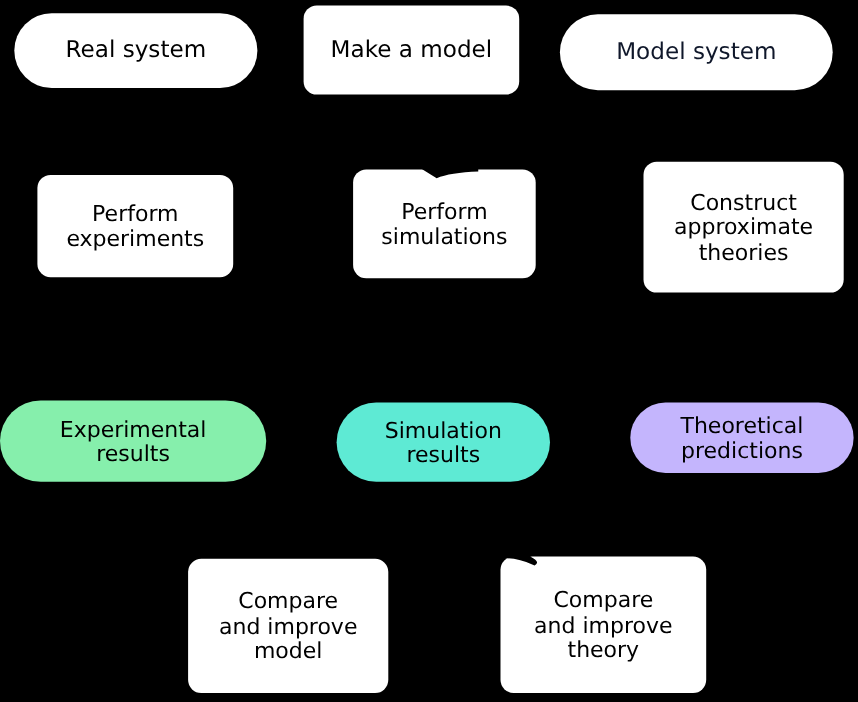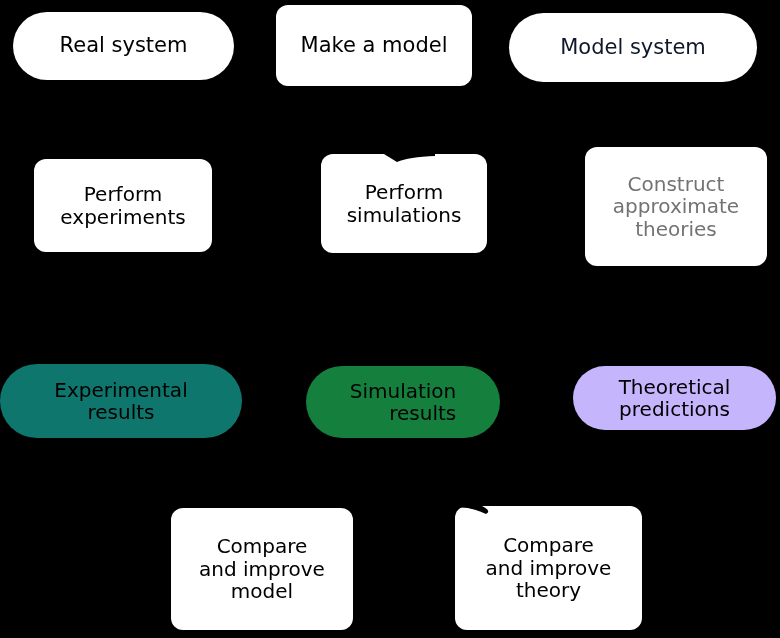--- a/index.html
+++ b/index.html
@@ -51,26 +51,26 @@
 <div id="canvas" style="background: rgb(0, 0, 0);">
 
   <div id="nodes-layer">
       <div class="node pill" style="left: 13px; top: 12px; width: 221px; height: 68px; font-size: 21px; background: rgb(255, 255, 255); color: rgb(0, 0, 0);"><span class="node-label">Real system</span></div>
       <div class="node rect" style="left: 276px; top: 5px; width: 196px; height: 81px; font-size: 21px; background: rgb(255, 255, 255); color: rgb(0, 0, 0);"><span class="node-label">Make a model</span></div>
       <div class="node pill" style="left: 509px; top: 13px; width: 248px; height: 69px; font-size: 21px; background: rgb(255, 255, 255); color: #0f172a;"><span class="node-label">Model system</span></div>
       <div class="node rect" style="left: 34px; top: 159px; width: 178px; height: 93px; font-size: 20px; background: rgb(255, 255, 255); color: rgb(0, 0, 0);"><span class="node-label">Perform
 experiments</span></div>
       <div class="node rect" style="left: 321px; top: 154px; width: 166px; height: 99px; font-size: 20px; background: rgb(255, 255, 255); color: rgb(0, 0, 0);"><span class="node-label">Perform
 simulations</span></div>
-      <div class="node rect" style="left: 585px; top: 147px; width: 182px; height: 119px; font-size: 20px; background: rgb(255, 255, 255); color: #737373;"><span class="node-label">Construct
+      <div class="node rect" style="left: 585px; top: 147px; width: 182px; height: 119px; font-size: 20px; background: rgb(255, 255, 255); color: #000000;"><span class="node-label">Construct
 approximate
 theories</span></div>
-      <div class="node pill" style="left: 0px; top: 364px; width: 242px; height: 74px; font-size: 20px; background: #0f766e; color: rgb(0, 0, 0);"><span class="node-label">Experimental
+      <div class="node pill" style="left: 0px; top: 364px; width: 242px; height: 74px; font-size: 20px; background: #86efac; color: rgb(0, 0, 0);"><span class="node-label">Experimental
 results</span></div>
-      <div class="node pill" style="left: 306px; top: 366px; width: 194px; height: 72px; font-size: 20px; background: #15803d; color: rgb(0, 0, 0); text-align: right;"><span class="node-label">Simulation
+      <div class="node pill" style="left: 306px; top: 366px; width: 194px; height: 72px; font-size: 20px; background: #5eead4; color: rgb(0, 0, 0);"><span class="node-label">Simulation
 results</span></div>
       <div class="node pill" style="left: 573px; top: 366px; width: 203px; height: 64px; font-size: 20px; background: #c4b5fd; color: rgb(0, 0, 0);"><span class="node-label">Theoretical
 predictions</span></div>
       <div class="node rect" style="left: 171px; top: 508px; width: 182px; height: 122px; font-size: 20px; background: rgb(255, 255, 255); color: rgb(0, 0, 0);"><span class="node-label">Compare
 and improve
 model</span></div>
       <div class="node rect" style="left: 455px; top: 506px; width: 187px; height: 124px; font-size: 20px; background: rgb(255, 255, 255); color: rgb(0, 0, 0);"><span class="node-label">Compare
 and improve
 theory</span></div>
     </div>

